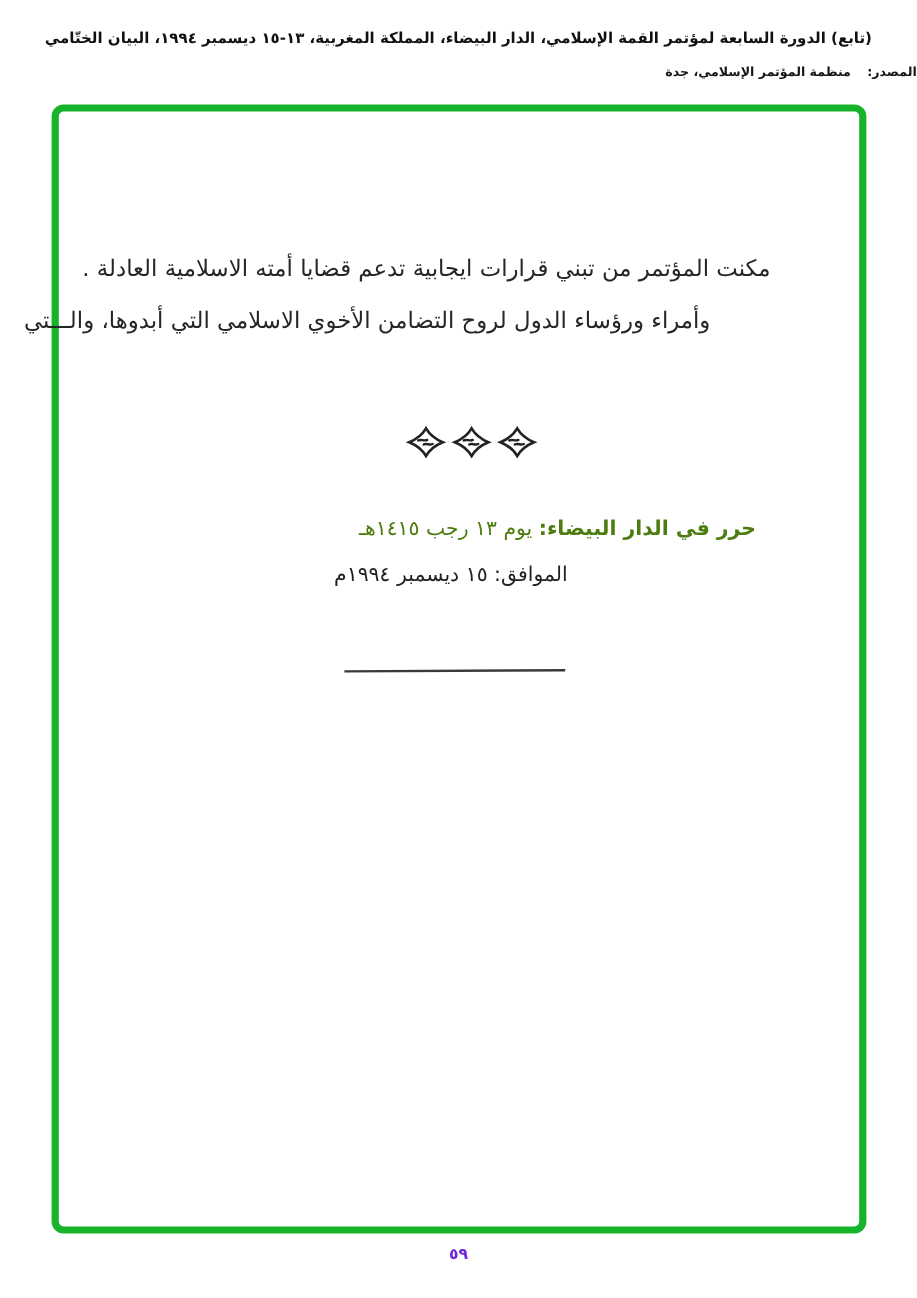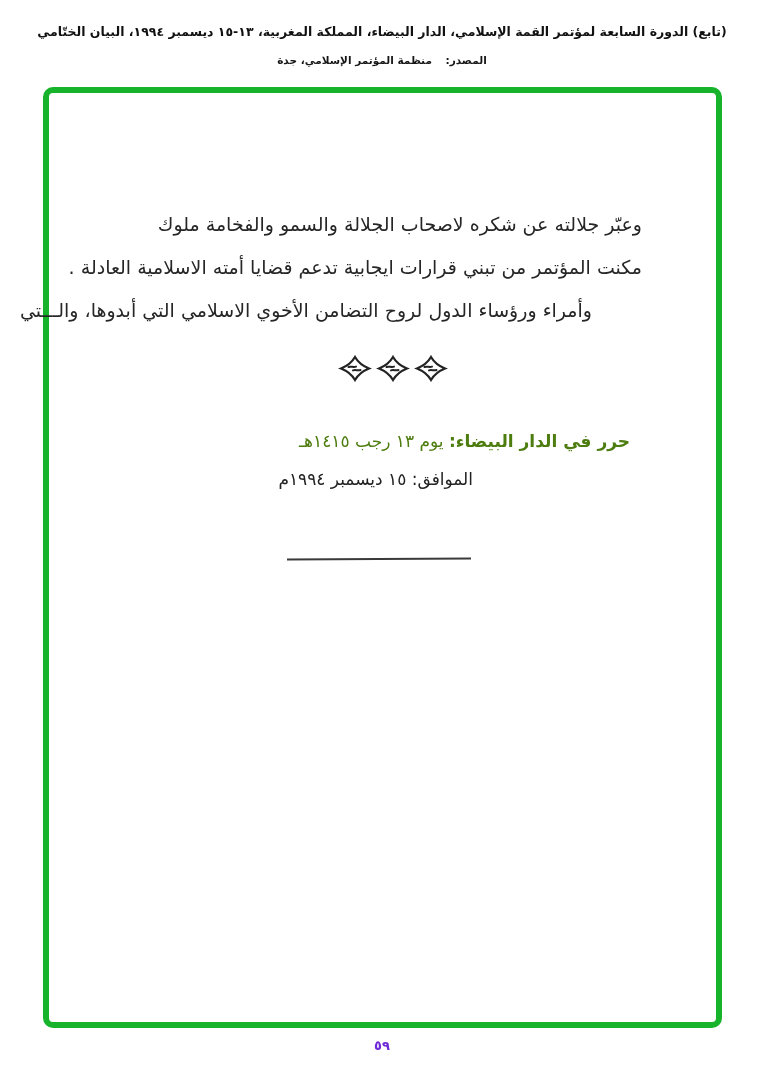--- a/index.html
+++ b/index.html
@@ -18,21 +18,21 @@
   
   .header-title{
     position:absolute;top:24px;left:0;right:0;
     text-align:center;direction:rtl;
     font-size:12.5px;font-weight:bold;
     white-space:nowrap;color:#111;
     letter-spacing:0px;
   }
   .header-source{
     position:absolute;top:54px;left:0;right:0;
-    text-align:center;direction:rtl;
+    text-align:right;direction:rtl;
     font-size:10.5px;font-weight:bold;color:#161616;
   }
   .header-source .src-label{margin-left:10px;}
   
   .frame{
     position:absolute;left:43px;top:87px;
     width:679px;height:941px;
     border:6px solid var(--green);
     border-radius:10px;
     box-sizing:border-box;
@@ -86,21 +86,20 @@
   <div class="header-title" dir="rtl">(تابع) الدورة السابعة لمؤتمر القمة الإسلامي، الدار البيضاء، المملكة المغربية، ١٣-١٥ ديسمبر ١٩٩٤، البيان الختّامي</div>
 
   <div class="header-source" dir="rtl">
     <span class="src-label">المصدر:</span>
     <span class="src-value">منظمة المؤتمر الإسلامي، جدة</span>
   </div>
 
   <div class="frame">
 
     <div class="body-paragraph" dir="rtl">
-      <div class="para-line">وعبّر جلالته عن شكره لاصحاب الجلالة والسمو والفخامة ملوك</div>
       <div class="para-line">مكنت المؤتمر من تبني قرارات ايجابية تدعم قضايا أمته الاسلامية العادلة .</div>
       <div class="para-line">وأمراء ورؤساء الدول لروح التضامن الأخوي الاسلامي التي أبدوها، والـــتي</div>
     </div>
 
     <div class="ornament-row">
       <svg width="34" height="27" viewBox="0 0 34 27">
         <g fill="none" stroke="#232323" stroke-width="2.2" stroke-linecap="round">
           <path d="M17 2 C13.5 8 8 11.5 3 13.5 C8 15.5 13.5 19 17 25 C20.5 19 26 15.5 31 13.5 C26 11.5 20.5 8 17 2 Z"></path>
           <path d="M10.5 12 C13 10.8 15.5 12.8 18 11.6" stroke-width="2"></path>
           <path d="M15 15.4 C17.5 14.2 20 16.2 22.5 15" stroke-width="2"></path>

